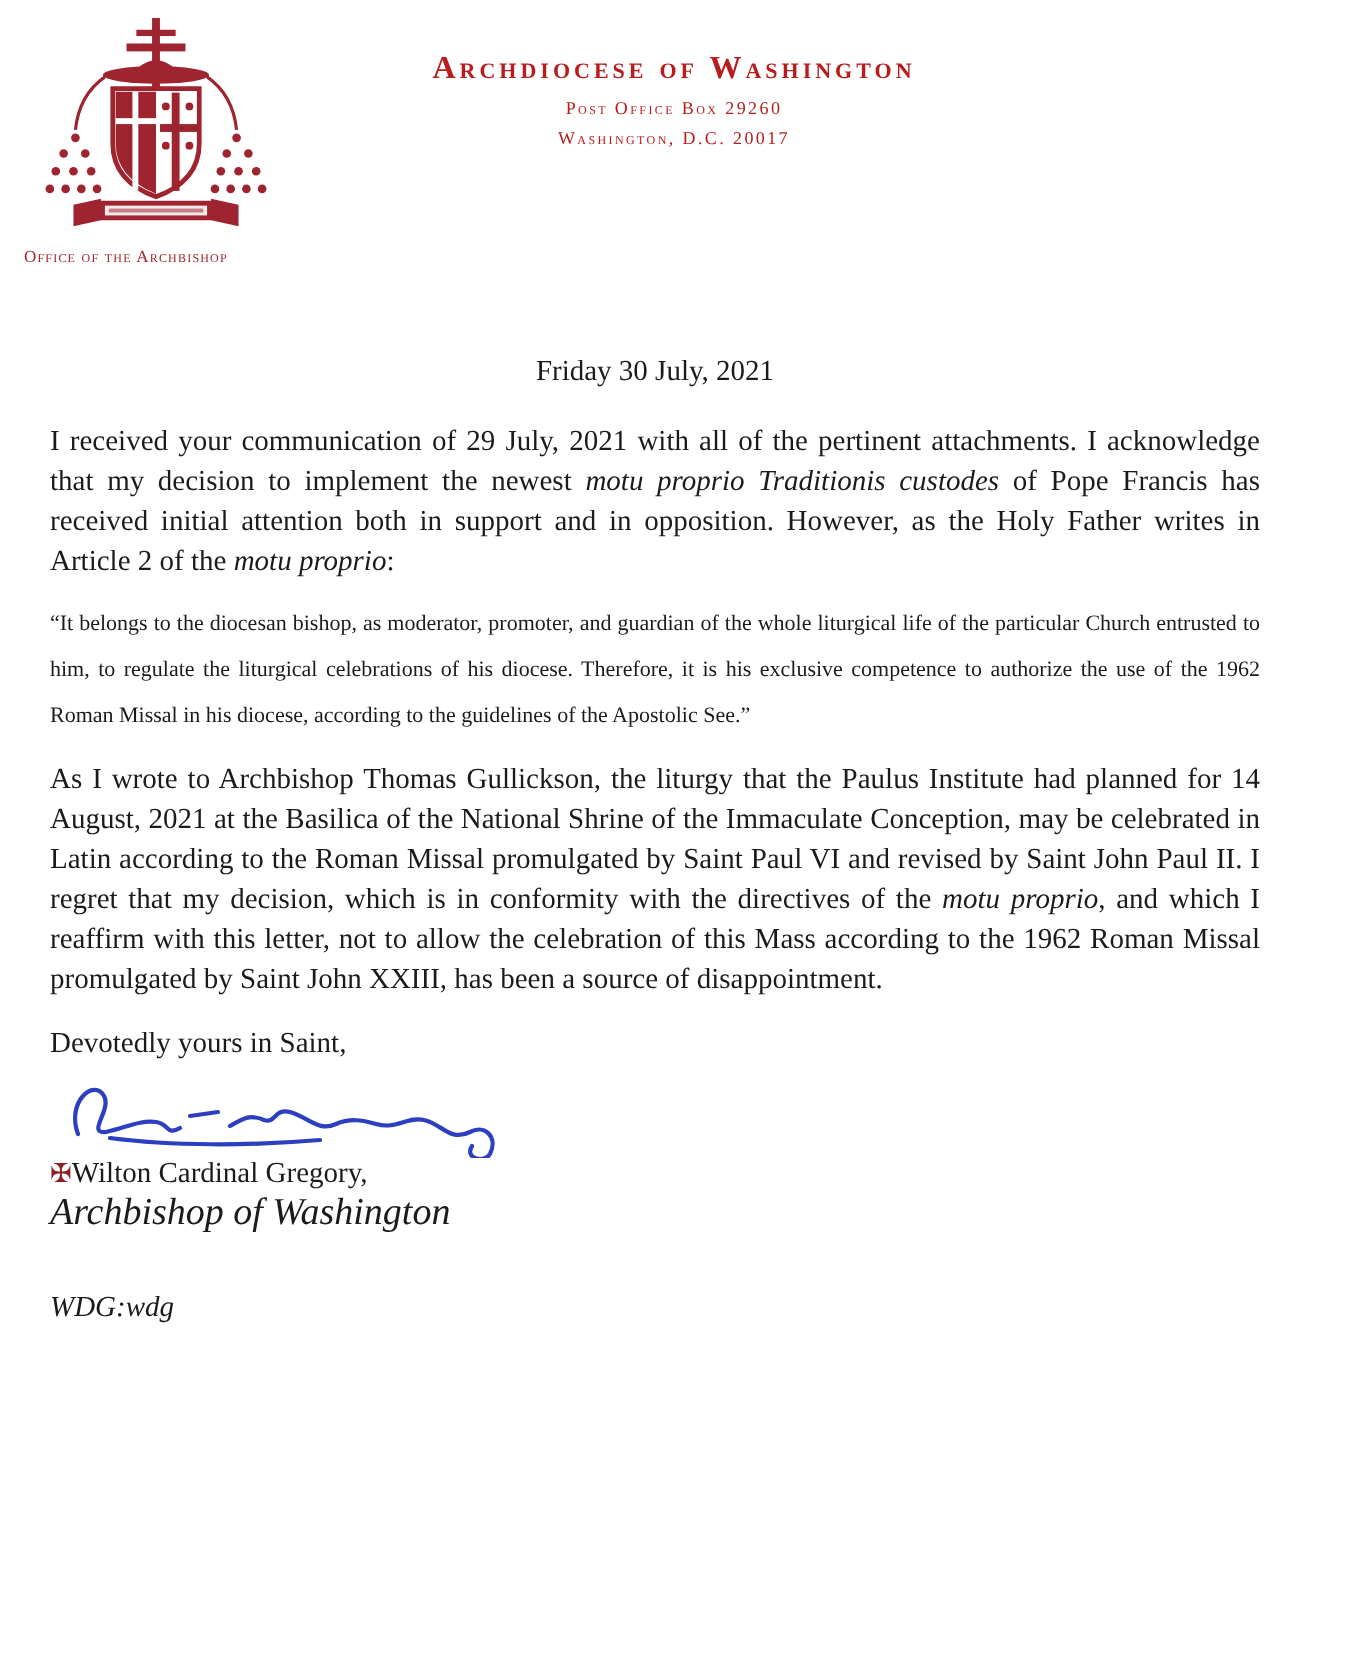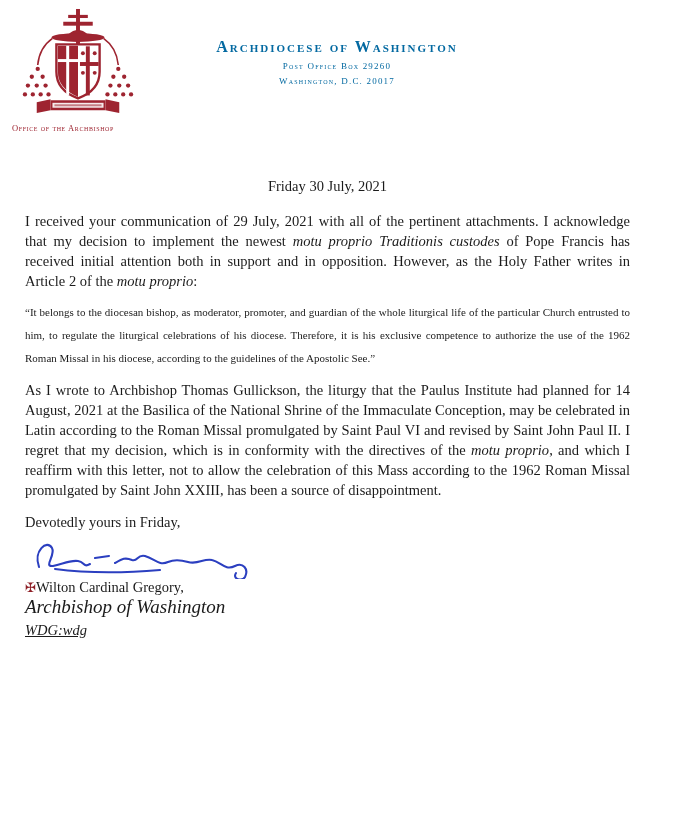--- a/index.html
+++ b/index.html
@@ -13,21 +13,21 @@
     overflow:hidden;
   }
   
   .crest-wrap{position:absolute;left:18px;top:8px;width:120px;text-align:center;}
   .office-label{
     position:absolute;left:12px;top:123px;width:140px;
     color:#9e2430;font-size:8.5px;letter-spacing:.6px;
     font-variant:small-caps;text-align:left;
   }
   .letterhead-center{
-    position:absolute;left:0;right:0;top:38px;text-align:center;color:#0369a1;
+    position:absolute;left:0;right:0;top:26px;text-align:center;color:#b91c1c;
   }
   .org-name{
     font-size:16px;letter-spacing:2px;font-variant:small-caps;font-weight:600;
   }
   .addr{
     font-size:9px;letter-spacing:1.2px;font-variant:small-caps;margin-top:5px;
   }
   
   .content{padding:0 44px 0 25px;}
   .lh-spacer{height:178px;}
@@ -40,21 +40,21 @@
   }
   p.quote-par{
     margin:10px 0 0 0;font-size:11px;line-height:23px;text-align:justify;
   }
   p.body-par2{margin-top:10px;}
   .closing{margin-top:14px;font-size:14.5px;}
   .signature-block{margin-top:2px;height:46px;}
   .signer-name{font-size:14.5px;}
   .signer-cross{color:#8e1f26;font-size:13px;}
   .signer-title{font-size:19px;font-style:italic;}
-  .reference{margin-top:4px;font-size:14.5px;font-style:italic;text-decoration:underline;}
+  .reference{margin-top:28px;font-size:14.5px;font-style:italic;}
 </style>
 </head>
 <body>
 
 <div class="page">
 
   <div class="crest-wrap">
     <svg width="118" height="112" viewBox="0 0 120 114">
 
       <g fill="#9e2430">
@@ -131,21 +131,21 @@
     <div class="date-line">Friday 30 July, 2021</div>
 
 
 
     <p class="body-par"><span>I received your communication of 29 July, 2021 with all of the pertinent attachments.  I acknowledge that my decision to implement the newest </span><span style="font-style: italic;">motu proprio Traditionis custodes</span><span> of Pope Francis has received initial attention both in support and in opposition. However, as the Holy Father writes in Article 2 of the </span><span style="font-style: italic;">motu proprio</span><span>:</span></p>
 
     <p class="quote-par">“It belongs to the diocesan bishop, as moderator, promoter, and guardian of the whole liturgical life of the particular Church entrusted to him, to regulate the liturgical celebrations of his diocese. Therefore, it is his exclusive competence to authorize the use of the 1962 Roman Missal in his diocese, according to the guidelines of the Apostolic See.”</p>
 
     <p class="body-par body-par2"><span>As I wrote to Archbishop Thomas Gullickson, the liturgy that the Paulus Institute had planned for 14 August, 2021 at the Basilica of the National Shrine of the Immaculate Conception, may be celebrated in Latin according to the Roman Missal promulgated by Saint Paul VI and revised by Saint John Paul II.  I regret that my decision, which is in conformity with the directives of the </span><span style="font-style: italic;">motu proprio</span><span>, and which I reaffirm with this letter, not to allow the celebration of this Mass according to the 1962 Roman Missal promulgated by Saint John XXIII, has been a source of disappointment.</span></p>
 
-    <div class="closing">Devotedly yours in Friday,</div>
+    <div class="closing">Devotedly yours in Saint,</div>
 
     <div class="signature-block">
       <svg width="250" height="46" viewBox="0 0 250 46">
         <g fill="none" stroke="#2b3fc0" stroke-width="2.1" stroke-linecap="round" stroke-linejoin="round">
           <path d="M14 34 C 8 18, 22 6, 27 15 C 31 22, 18 34, 28 33 C 38 31, 44 27, 53 28 C 60 29, 58 35, 65 31"></path>
           <path d="M70 25 L 84 23"></path>
           <path d="M90 30 C 97 26, 100 24, 107 27 C 113 29, 112 21, 120 23 C 130 26, 134 33, 143 29 C 150 26, 156 27, 163 29 C 173 32, 179 25, 187 27 C 196 29, 200 38, 210 33 C 218 29, 224 36, 220 44 C 217 49, 207 46, 211 40"></path>
           <path d="M30 36 C 60 40, 100 40, 135 37"></path>
         </g>
       </svg>

